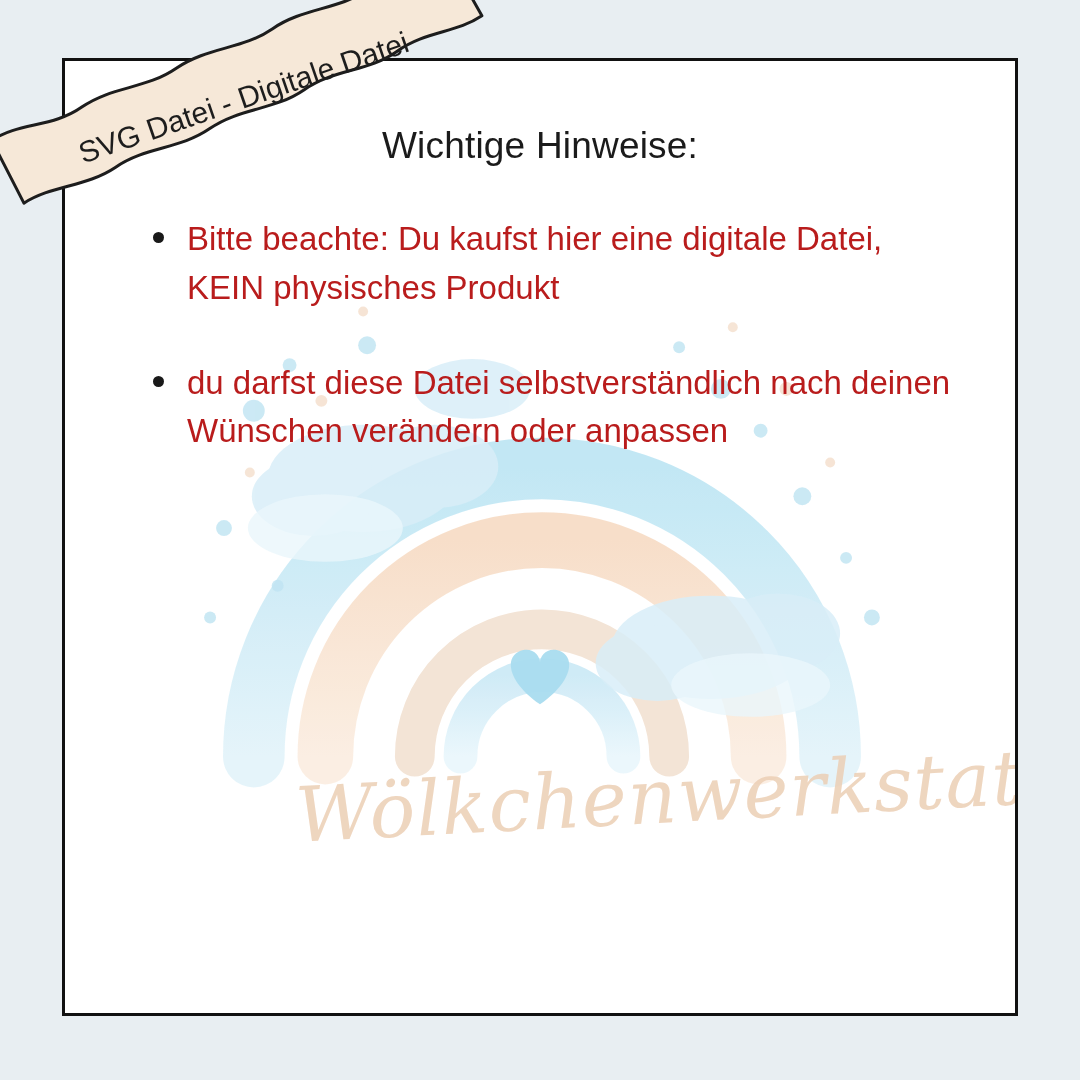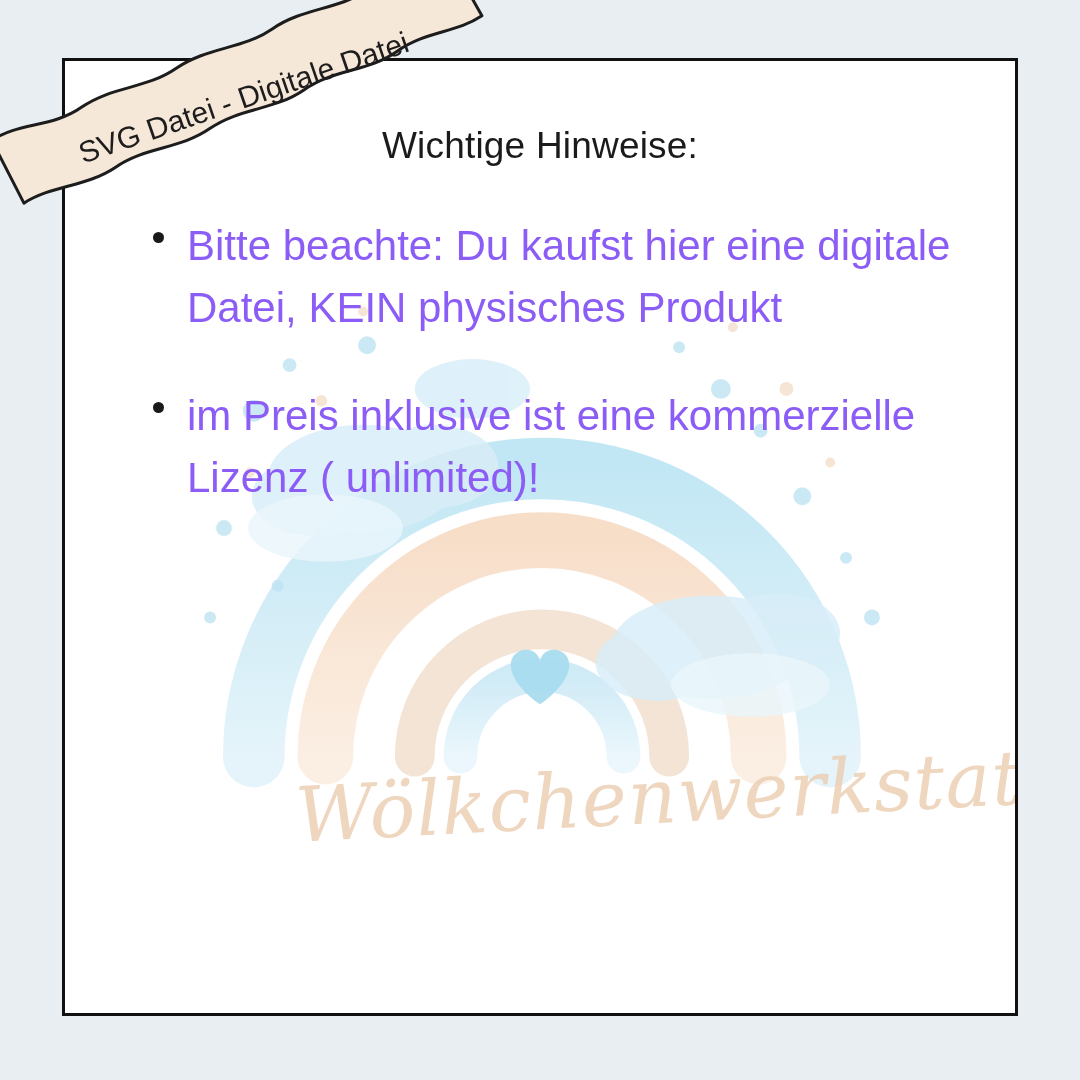--- a/index.html
+++ b/index.html
@@ -56,23 +56,23 @@
     letter-spacing: 0.2px;
     margin: 0 0 48px 0;
   }
   ul.notes {
     list-style: none;
     margin: 0;
     padding: 0 0 0 32px;
   }
   ul.notes > li {
     position: relative;
-    font-size: 42px;
+    font-size: 33px;
     line-height: 1.48;
-    color: #8b5cf6;
+    color: #b91c1c;
     margin-bottom: 46px;
     padding-left: 38px;
   }
   ul.notes > li:last-child { margin-bottom: 0; }
   ul.notes > li::before {
     content: "";
     position: absolute;
     left: 4px;
     top: 17px;
     width: 11px;
@@ -200,21 +200,21 @@
         <circle cx="300" cy="252" r="5"></circle>
     </g>
   </svg>
 
   <div id="signature">Wölkchenwerkstatt</div>
 
   <div id="content">
     <h1 id="doc-title">Wichtige Hinweise:</h1>
     <ul class="notes">
       <li>Bitte beachte: Du kaufst hier eine digitale Datei, KEIN physisches Produkt</li>
-      <li>im Preis inklusive ist eine kommerzielle Lizenz ( unlimited)!</li>
+      <li>du darfst diese Datei selbstverständlich nach deinen Wünschen verändern oder anpassen</li>
     </ul>
   </div>
 </div>
 
 <div id="banner">
   <svg width="520" height="300" viewBox="0 0 520 300" aria-hidden="true">
     <path d="M8 108
              C 40 100, 70 116, 104 106
              C 140 96, 170 110, 206 100
              C 244 90, 274 104, 310 94

